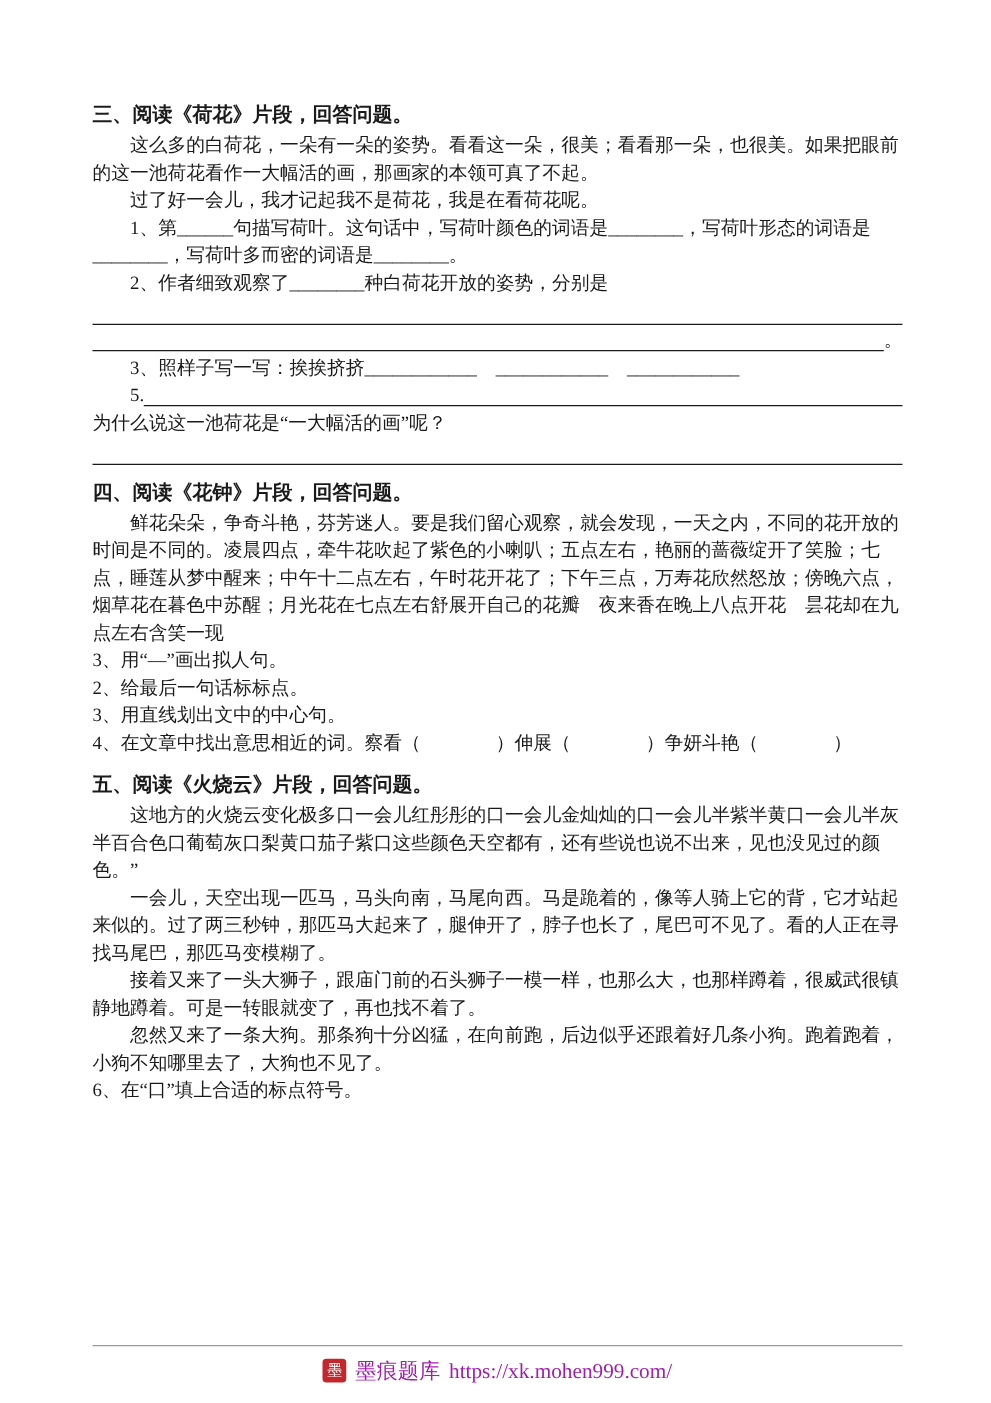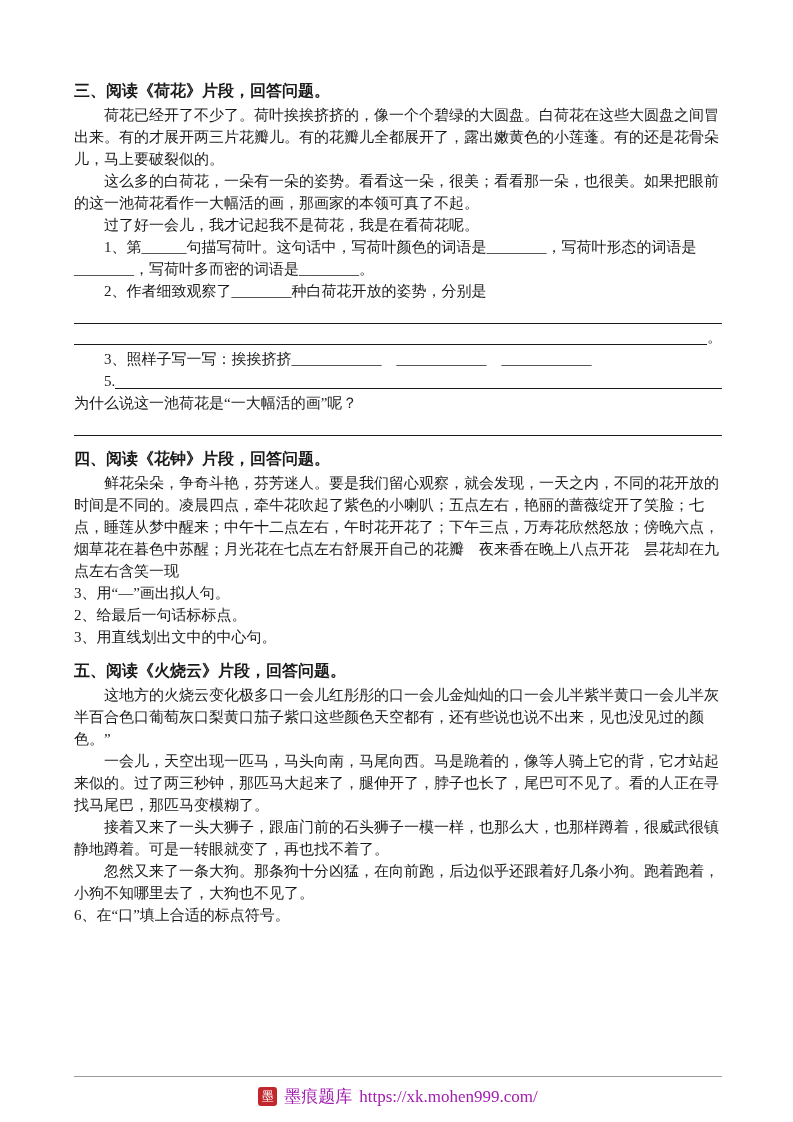--- a/index.html
+++ b/index.html
@@ -4,21 +4,21 @@
 <style>
   html, body { margin: 0; padding: 0; }
   body {
     width: 793px;
     height: 1122px;
     background: #ffffff;
     font-family: "Liberation Serif", "DejaVu Serif", serif;
     color: #1a1a1a;
   }
   .page { position: relative; width: 793px; height: 1122px; overflow: hidden; background: #ffffff; }
-  .content { padding: 56px 71px 0 74px; margin-top: 24px; }
+  .content { padding: 82px 71px 0 74px; }
   section { margin-bottom: 12px; }
   .sec-title { font-size: 16px; font-weight: bold; line-height: 22px; margin: 0 0 2px 0; }
   .para { font-size: 15px; line-height: 22px; text-indent: 2em; margin: 0; }
   .question { font-size: 15px; line-height: 22px; text-indent: 2em; margin: 0; }
   .question.flush { text-indent: 0; }
   .answer-line { height: 21px; border-bottom: 1px solid #1a1a1a; margin-bottom: 2px; }
   .answer-row { display: flex; align-items: flex-end; height: 22px; font-size: 15px; line-height: 22px; }
   .answer-row .fill { flex: 1; border-bottom: 1px solid #1a1a1a; margin-bottom: 3px; }
   .answer-row .num { margin-left: 2em; }
   .footer {
@@ -36,21 +36,20 @@
   a.footer-text { text-decoration: none; cursor: pointer; }
 </style>
 </head>
 <body>
 
 <div class="page">
   <div class="content">
 
     <section>
       <h2 class="sec-title">三、阅读《荷花》片段，回答问题。</h2>
-      <p class="para">荷花已经开了不少了。荷叶挨挨挤挤的，像一个个碧绿的大圆盘。白荷花在这些大圆盘之间冒出来。有的才展开两三片花瓣儿。有的花瓣儿全都展开了，露出嫩黄色的小莲蓬。有的还是花骨朵儿，马上要破裂似的。</p>
       <p class="para">这么多的白荷花，一朵有一朵的姿势。看看这一朵，很美；看看那一朵，也很美。如果把眼前的这一池荷花看作一大幅活的画，那画家的本领可真了不起。</p>
       <p class="para">过了好一会儿，我才记起我不是荷花，我是在看荷花呢。</p>
       <p class="question">1、第______句描写荷叶。这句话中，写荷叶颜色的词语是________，写荷叶形态的词语是________，写荷叶多而密的词语是________。</p>
       <p class="question">2、作者细致观察了________种白荷花开放的姿势，分别是</p>
       <div class="answer-line"></div>
       <div class="answer-row">
         <div class="fill"></div>
         <span>。</span>
       </div>
       <p class="question">3、照样子写一写：挨挨挤挤____________　____________　____________</p>
@@ -61,20 +60,21 @@
       <p class="question flush">为什么说这一池荷花是“一大幅活的画”呢？</p>
       <div class="answer-line"></div>
     </section>
 
     <section>
       <h2 class="sec-title">四、阅读《花钟》片段，回答问题。</h2>
       <p class="para">鲜花朵朵，争奇斗艳，芬芳迷人。要是我们留心观察，就会发现，一天之内，不同的花开放的时间是不同的。凌晨四点，牵牛花吹起了紫色的小喇叭；五点左右，艳丽的蔷薇绽开了笑脸；七点，睡莲从梦中醒来；中午十二点左右，午时花开花了；下午三点，万寿花欣然怒放；傍晚六点，烟草花在暮色中苏醒；月光花在七点左右舒展开自己的花瓣　夜来香在晚上八点开花　昙花却在九点左右含笑一现</p>
       <p class="question flush">3、用“—”画出拟人句。</p>
       <p class="question flush">2、给最后一句话标标点。</p>
       <p class="question flush">3、用直线划出文中的中心句。</p>
+      <p class="question flush">4、在文章中找出意思相近的词。察看（　　　　）伸展（　　　　）争妍斗艳（　　　　）</p>
     </section>
 
     <section>
       <h2 class="sec-title">五、阅读《火烧云》片段，回答问题。</h2>
       <p class="para">这地方的火烧云变化极多口一会儿红彤彤的口一会儿金灿灿的口一会儿半紫半黄口一会儿半灰半百合色口葡萄灰口梨黄口茄子紫口这些颜色天空都有，还有些说也说不出来，见也没见过的颜色。”</p>
       <p class="para">一会儿，天空出现一匹马，马头向南，马尾向西。马是跪着的，像等人骑上它的背，它才站起来似的。过了两三秒钟，那匹马大起来了，腿伸开了，脖子也长了，尾巴可不见了。看的人正在寻找马尾巴，那匹马变模糊了。</p>
       <p class="para">接着又来了一头大狮子，跟庙门前的石头狮子一模一样，也那么大，也那样蹲着，很威武很镇静地蹲着。可是一转眼就变了，再也找不着了。</p>
       <p class="para">忽然又来了一条大狗。那条狗十分凶猛，在向前跑，后边似乎还跟着好几条小狗。跑着跑着，小狗不知哪里去了，大狗也不见了。</p>
       <p class="question flush">6、在“口”填上合适的标点符号。</p>
     </section>

